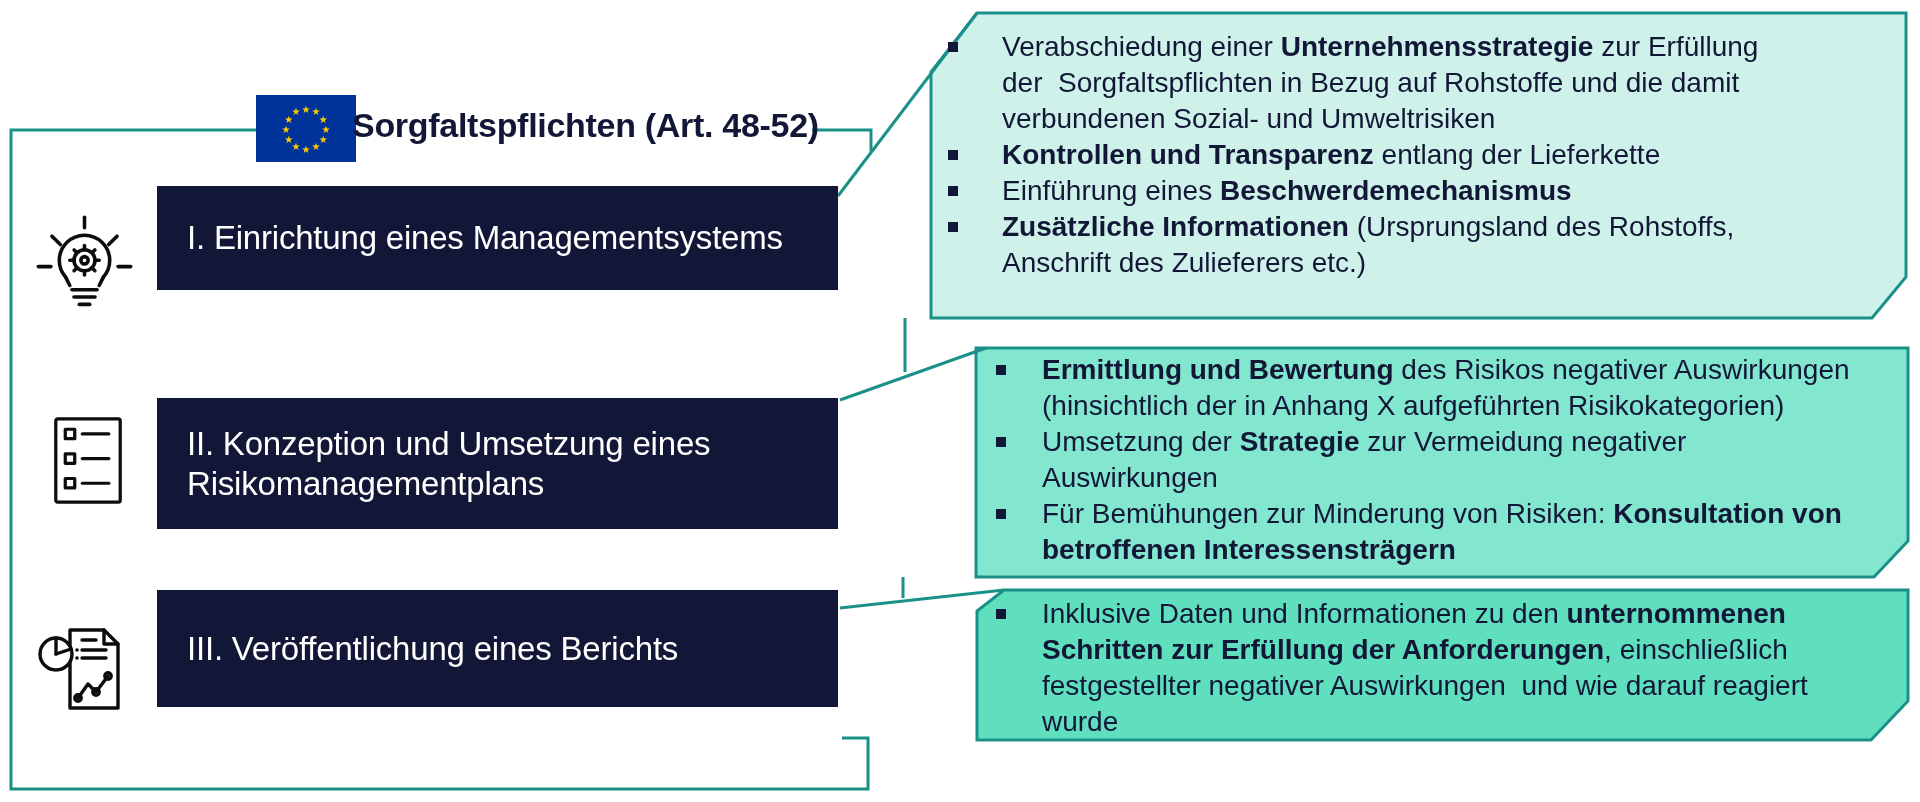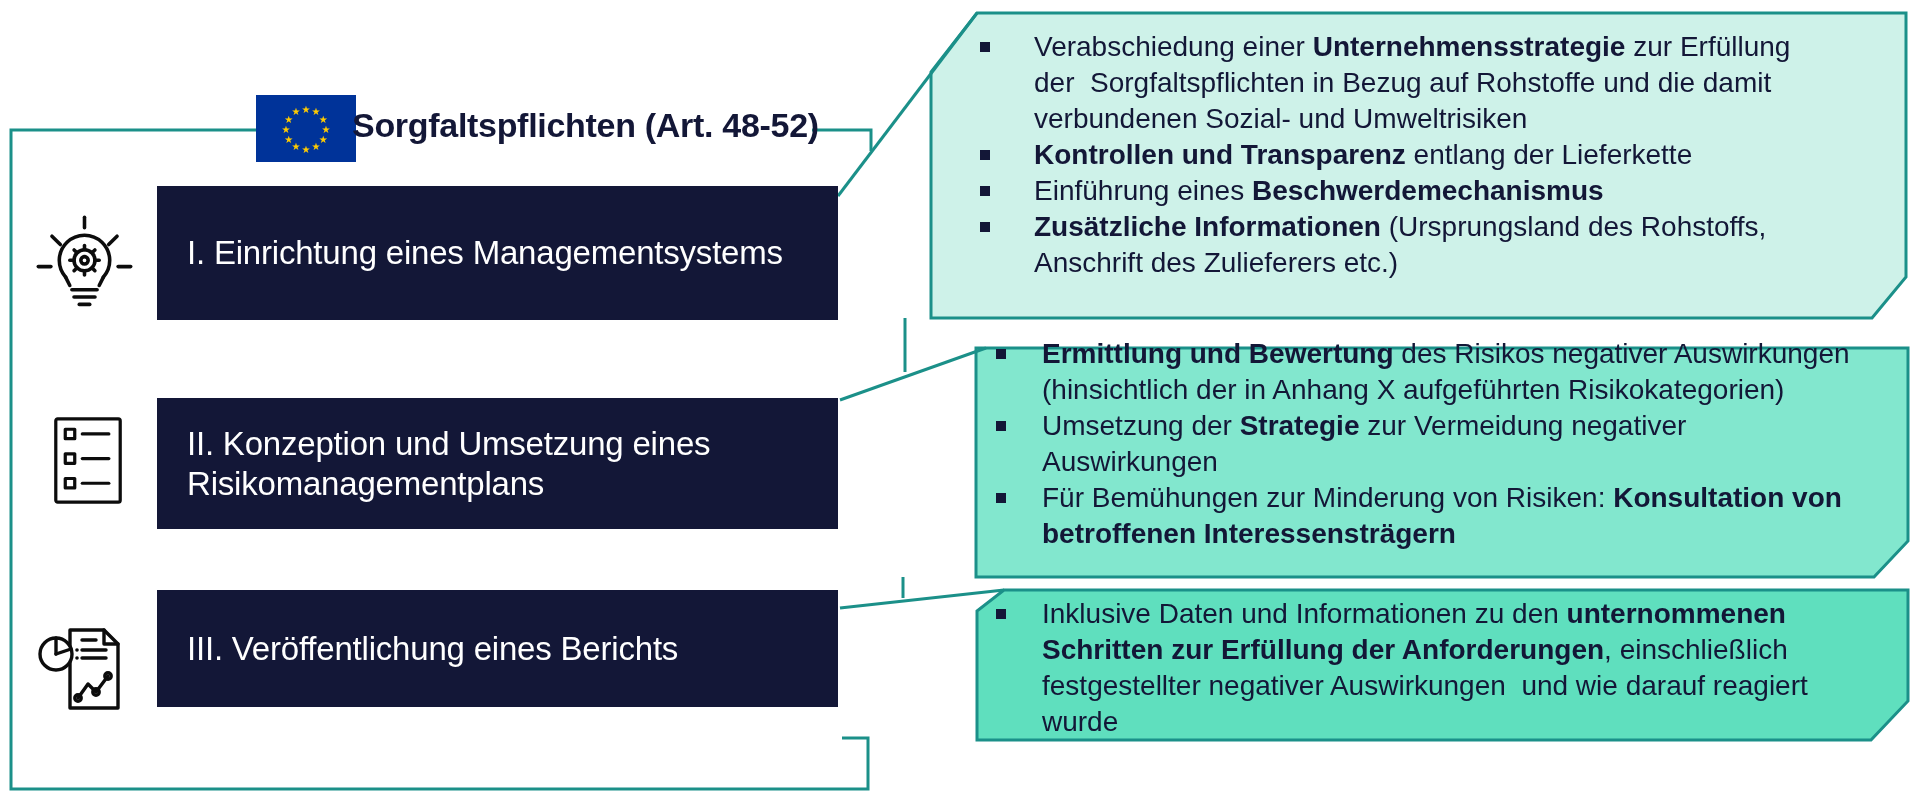--- a/index.html
+++ b/index.html
@@ -7,30 +7,30 @@
           font-family:"Liberation Sans","DejaVu Sans",sans-serif;color:var(--navy,#131737)}
   .art{position:absolute;left:0;top:0}
   .tl{stroke:var(--teal,#1B9089);stroke-width:3;fill:none}
   .callout-shape{stroke:var(--teal,#1B9089);stroke-width:3}
   .flag{position:absolute;left:256px;top:95px;width:100px;height:67px}
   .title{position:absolute;left:352px;top:106px;font-size:34px;font-weight:700;
          letter-spacing:-0.3px;white-space:nowrap;color:var(--navy,#131737)}
   .step{position:absolute;left:157px;width:681px;background:var(--navy,#131737);color:#fff;
         display:flex;flex-direction:column;justify-content:center;box-sizing:border-box;
         padding-left:30px;font-size:33px;line-height:40px;letter-spacing:-0.2px}
-  .step1{top:186px;height:134px}
+  .step1{top:186px;height:104px}
   .step2{top:398px;height:131px}
   .step3{top:590px;height:117px}
   .icon{position:absolute}
   .icon svg{display:block}
   .ic{stroke:#0c0c0c;stroke-width:3.4;fill:none;stroke-linecap:round;stroke-linejoin:round}
   .icf{fill:#0c0c0c;stroke:none}
   .callout-text{position:absolute;font-size:28px;color:var(--text,#131737)}
-  .ct1{left:972px;top:29px;width:930px}
-  .ct2{left:988px;top:336px;width:915px}
+  .ct1{left:940px;top:29px;width:930px}
+  .ct2{left:988px;top:352px;width:915px}
   .ct3{left:988px;top:596px;width:915px}
   .c-line{display:flex;align-items:flex-start;height:36px}
   .blt{flex:0 0 62px}
   .ct2 .blt,.ct3 .blt{flex-basis:54px}
   .blt i{display:block;width:10px;height:10px;background:var(--navy,#131737);margin:13px 0 0 8px}
   .c-text{white-space:pre;line-height:36px}
   .c-text b{font-weight:700}
 </style>
 </head>
 <body>

